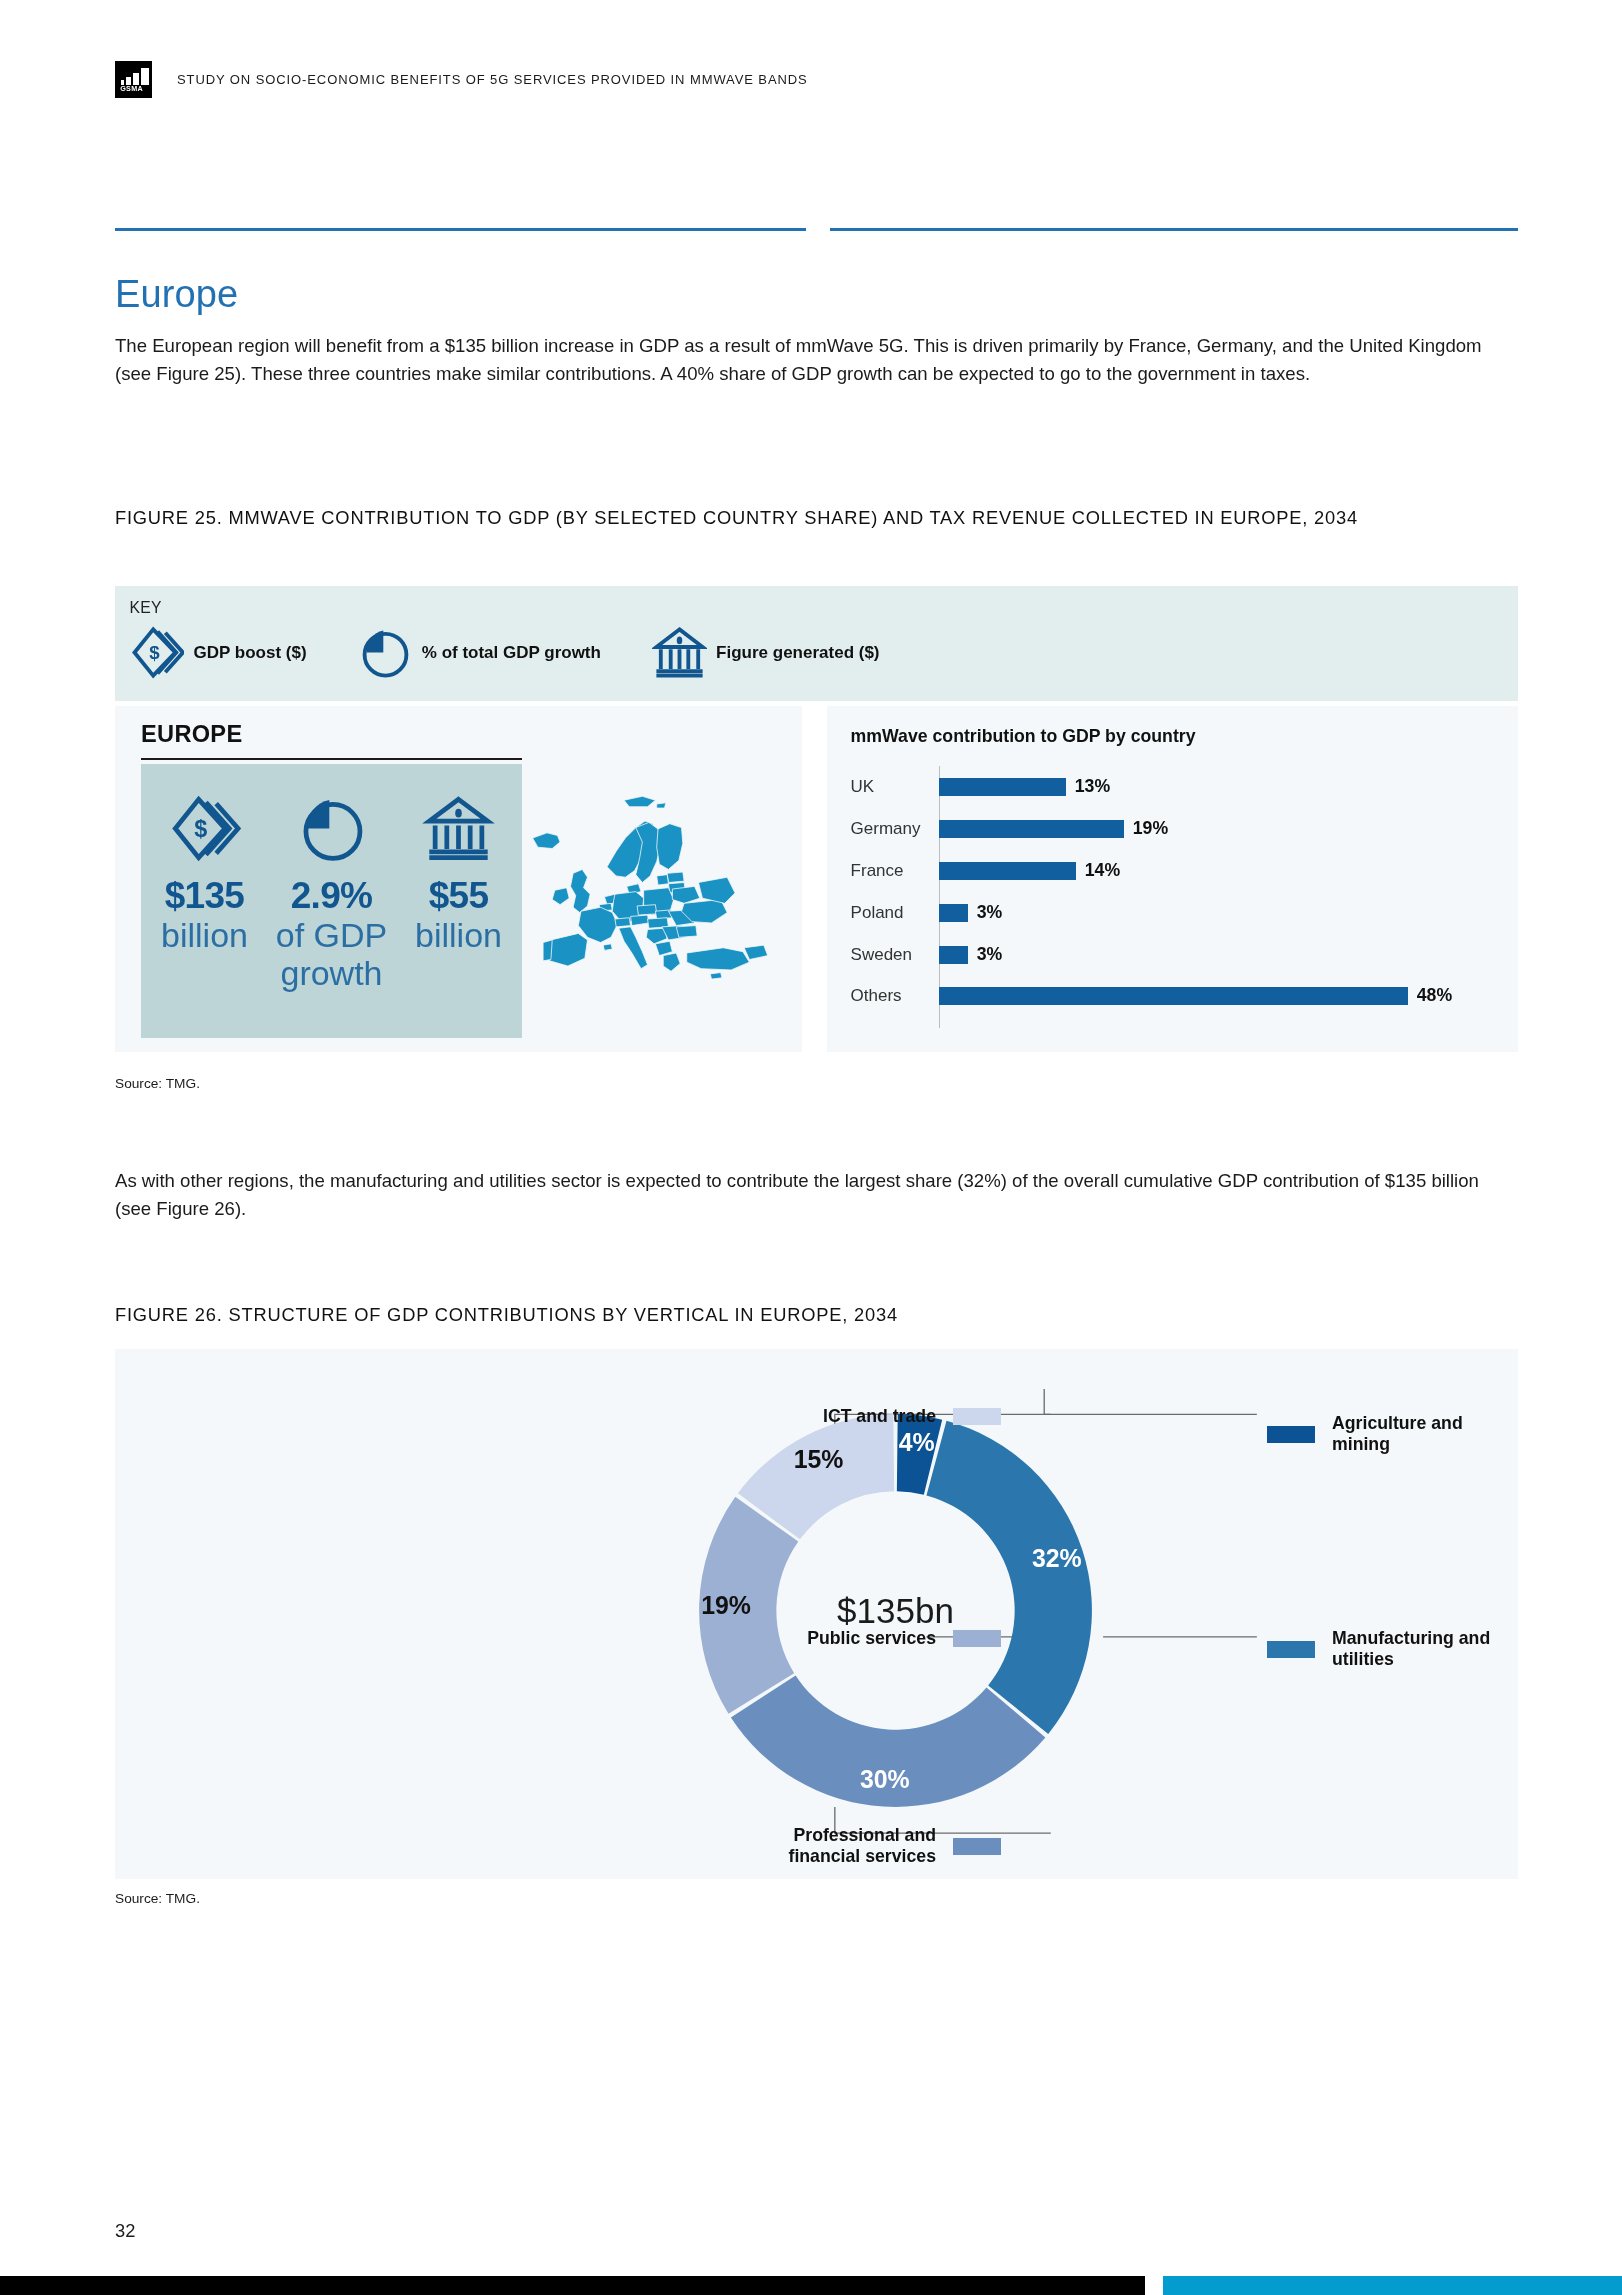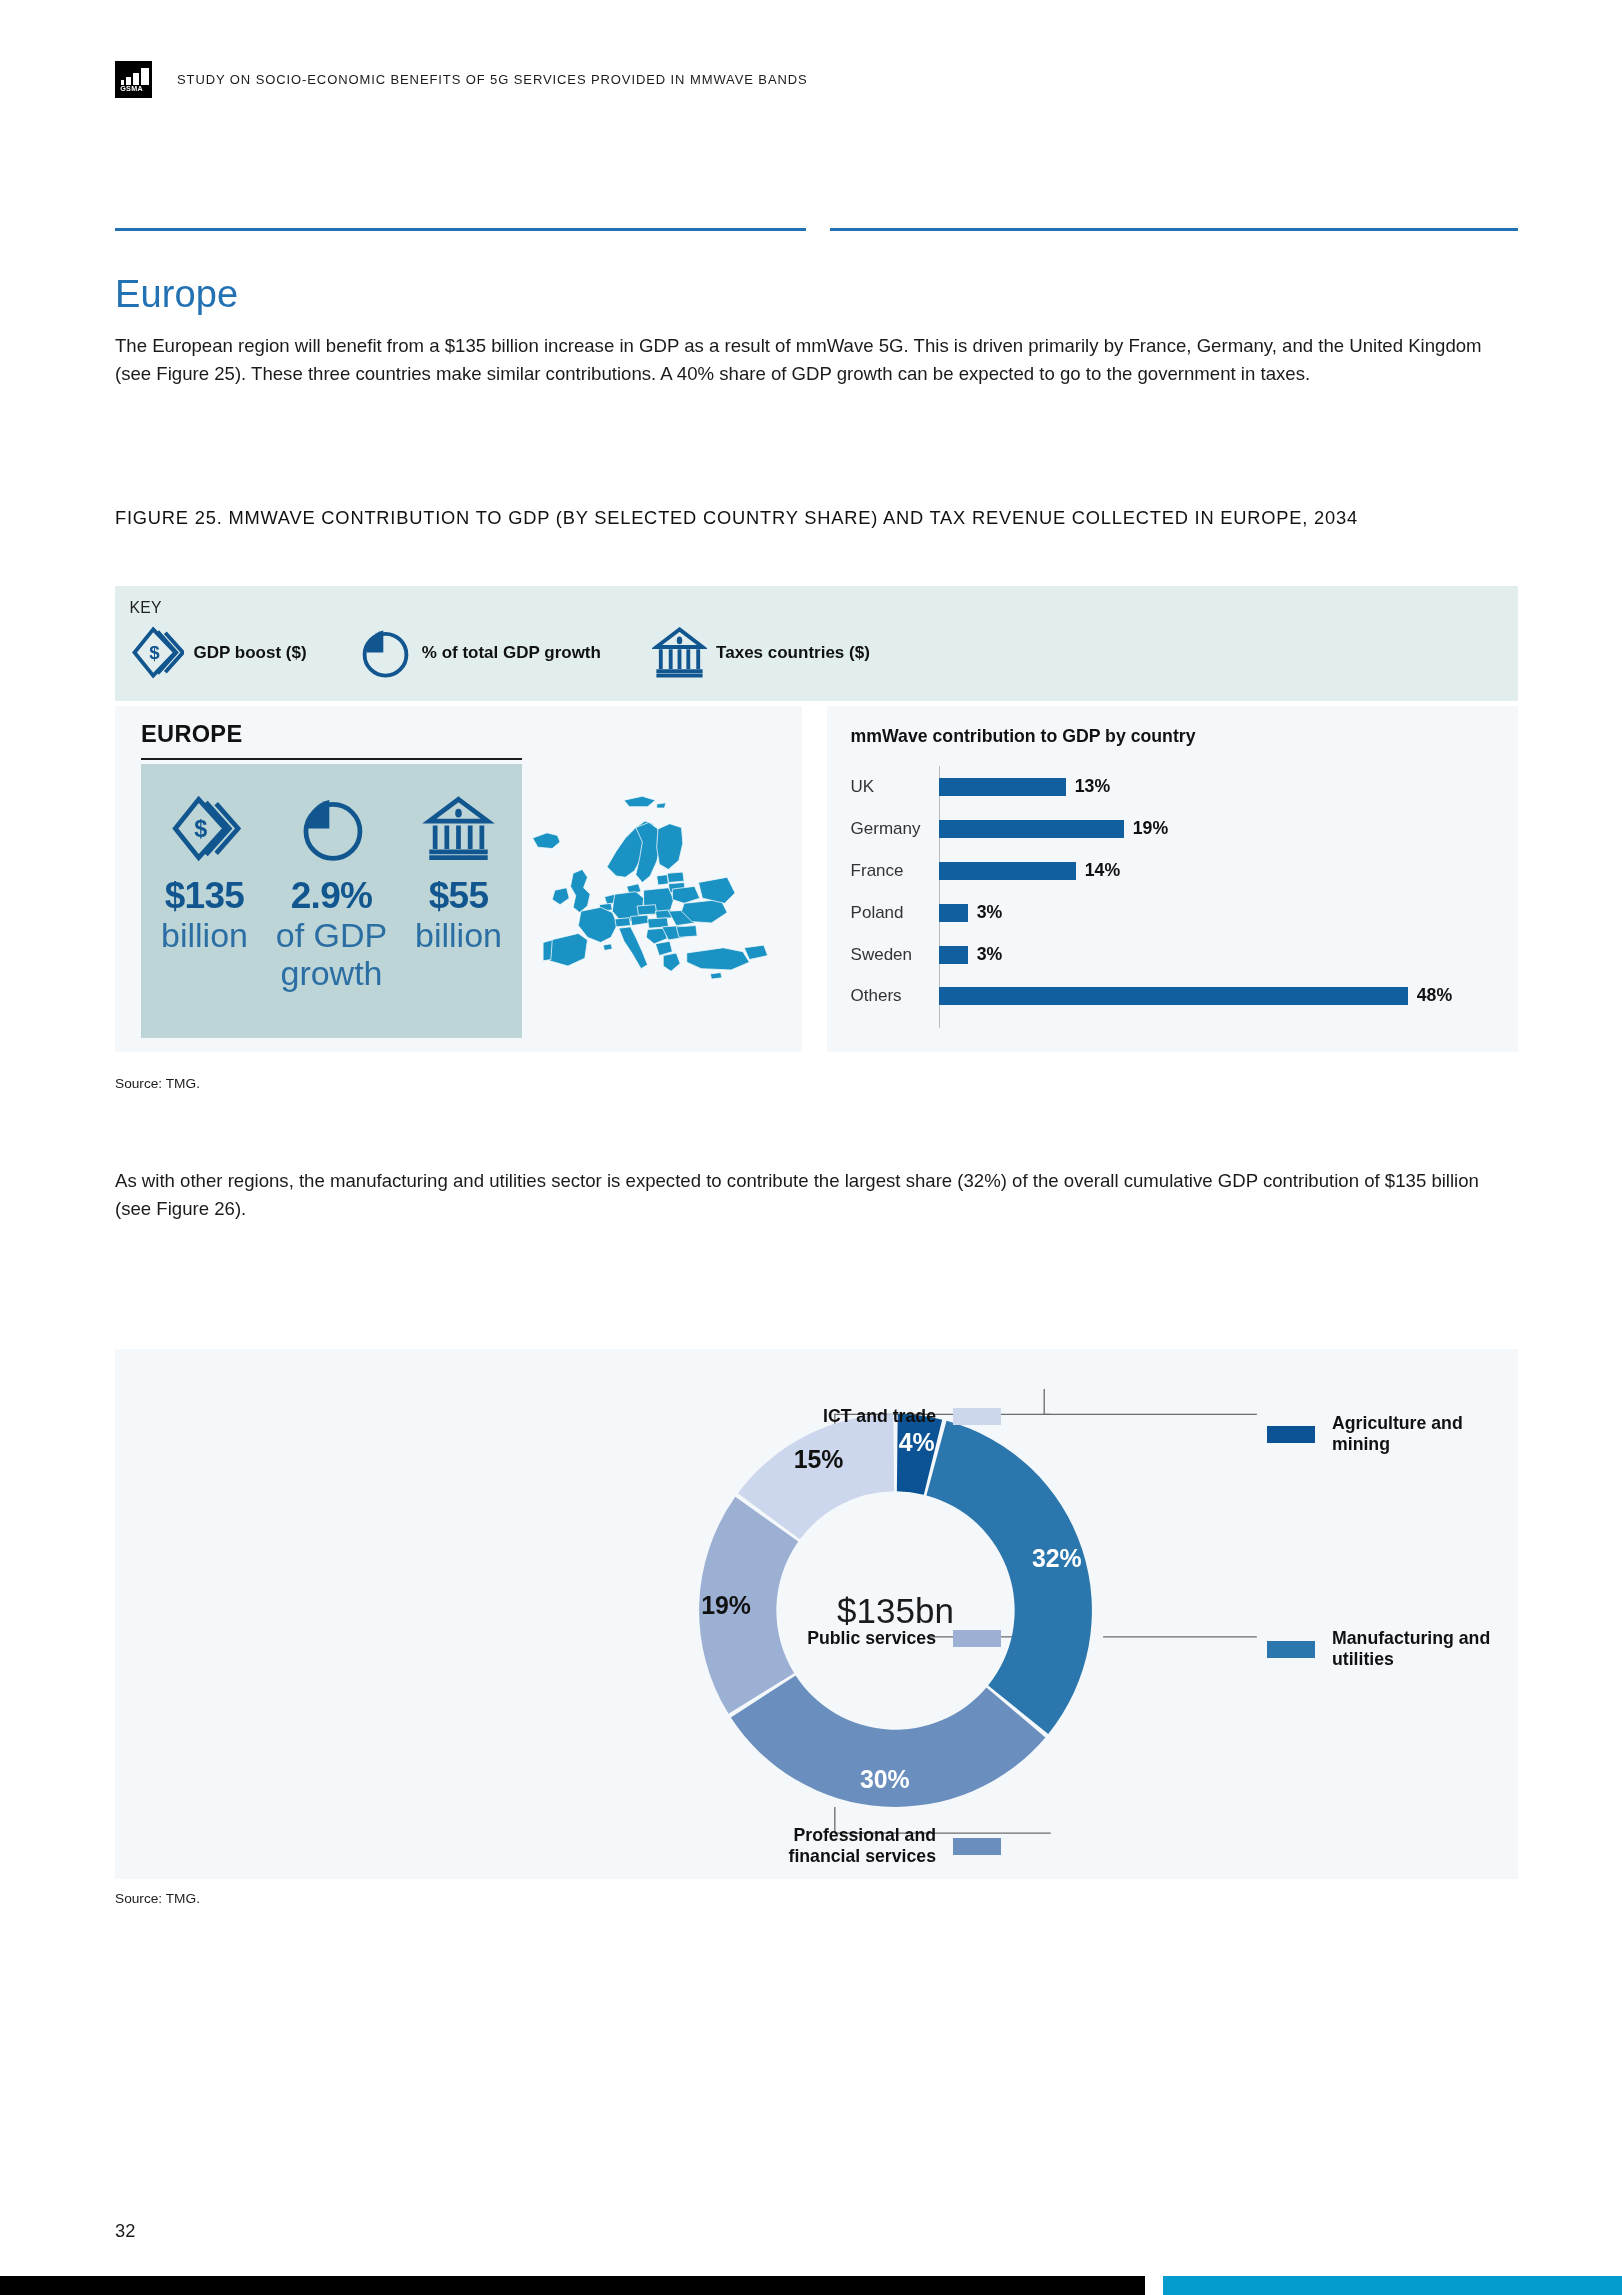--- a/index.html
+++ b/index.html
@@ -158,21 +158,21 @@
           <span class="glyph">
             <svg width="55" height="55" viewBox="0 0 100 100">
               <g fill="none" stroke="#12568f" stroke-width="7">
                 <path d="M50 8 L92 40 L8 40 Z"></path>
                 <path d="M16 44 L16 80 M34 44 L34 80 M50 44 L50 80 M66 44 L66 80 M84 44 L84 80"></path>
                 <path d="M8 84 L92 84 M8 92 L92 92"></path>
               </g>
               <ellipse cx="50" cy="28" rx="5" ry="7" fill="#12568f"></ellipse>
             </svg>
           </span>
-          <span class="klabel">Taxes countries ($)</span>
+          <span class="klabel">Figure generated ($)</span>
         </div>
 
       </div>
     </div>
 
     <div class="fig25-body">
 
       <div class="panel-left">
         <div class="europe-title">EUROPE</div>
         <div class="europe-underline"></div>
@@ -345,20 +345,21 @@
         </div>
       </div>
 
     </div>
   </div>
 
   <div class="src" id="src25">Source: TMG.</div>
 
   <div class="body-2">As with other regions, the manufacturing and utilities sector is expected to contribute the largest share (32%) of the overall cumulative GDP contribution of $135 billion (see Figure 26).</div>
 
+  <div class="fig-cap" id="fig26-cap">FIGURE 26. STRUCTURE OF GDP CONTRIBUTIONS BY VERTICAL IN EUROPE, 2034</div>
 
   <div id="fig26">
     <svg id="leaders" width="1403" height="530" style="position:absolute;left:0;top:0;" viewBox="0 0 2144 810">
         <path d="M 1745 100 L 1420 100 L 1420 61" fill="none" stroke="#6b6b6b" stroke-width="2"></path>
         <path d="M 1745 440 L 1510 440" fill="none" stroke="#6b6b6b" stroke-width="2"></path>
         <path d="M 1430 100 L 1100 100 L 1100 190" fill="none" stroke="#6b6b6b" stroke-width="2"></path>
         <path d="M 1430 440 L 1240 440" fill="none" stroke="#6b6b6b" stroke-width="2"></path>
         <path d="M 1430 740 L 1100 740 L 1100 700" fill="none" stroke="#6b6b6b" stroke-width="2"></path>
       </svg>
     <div class="donut-wrap">

